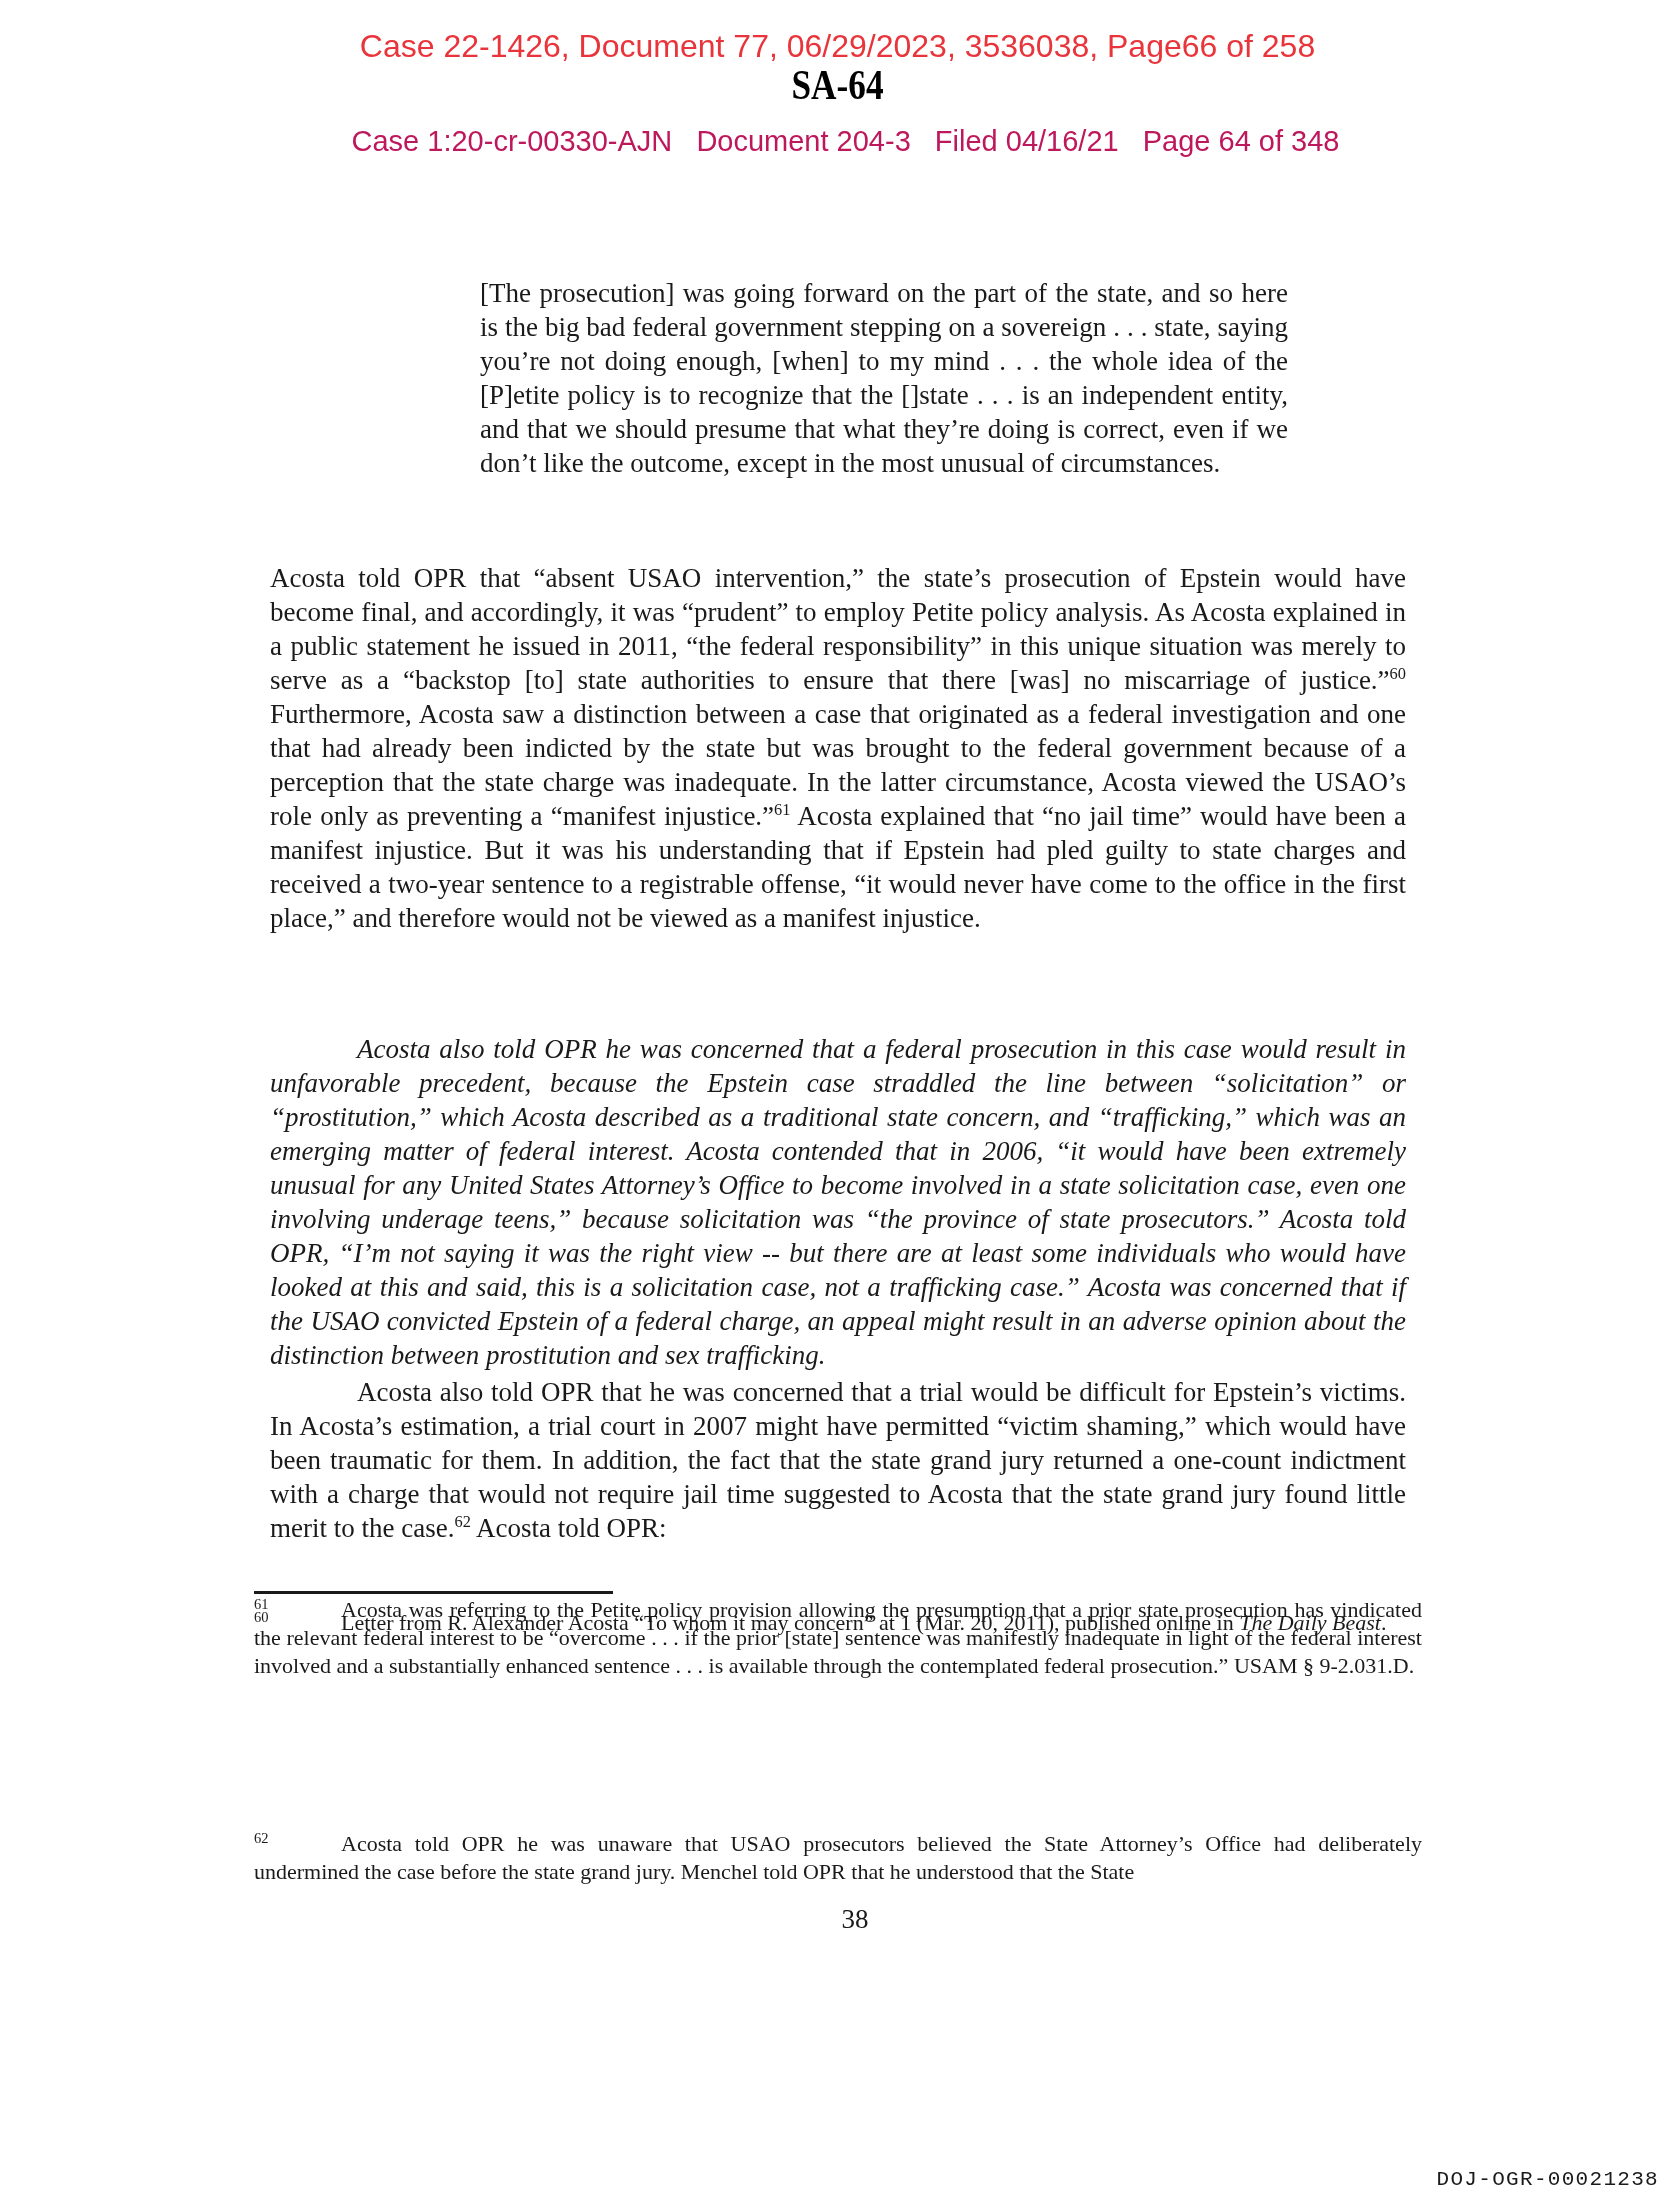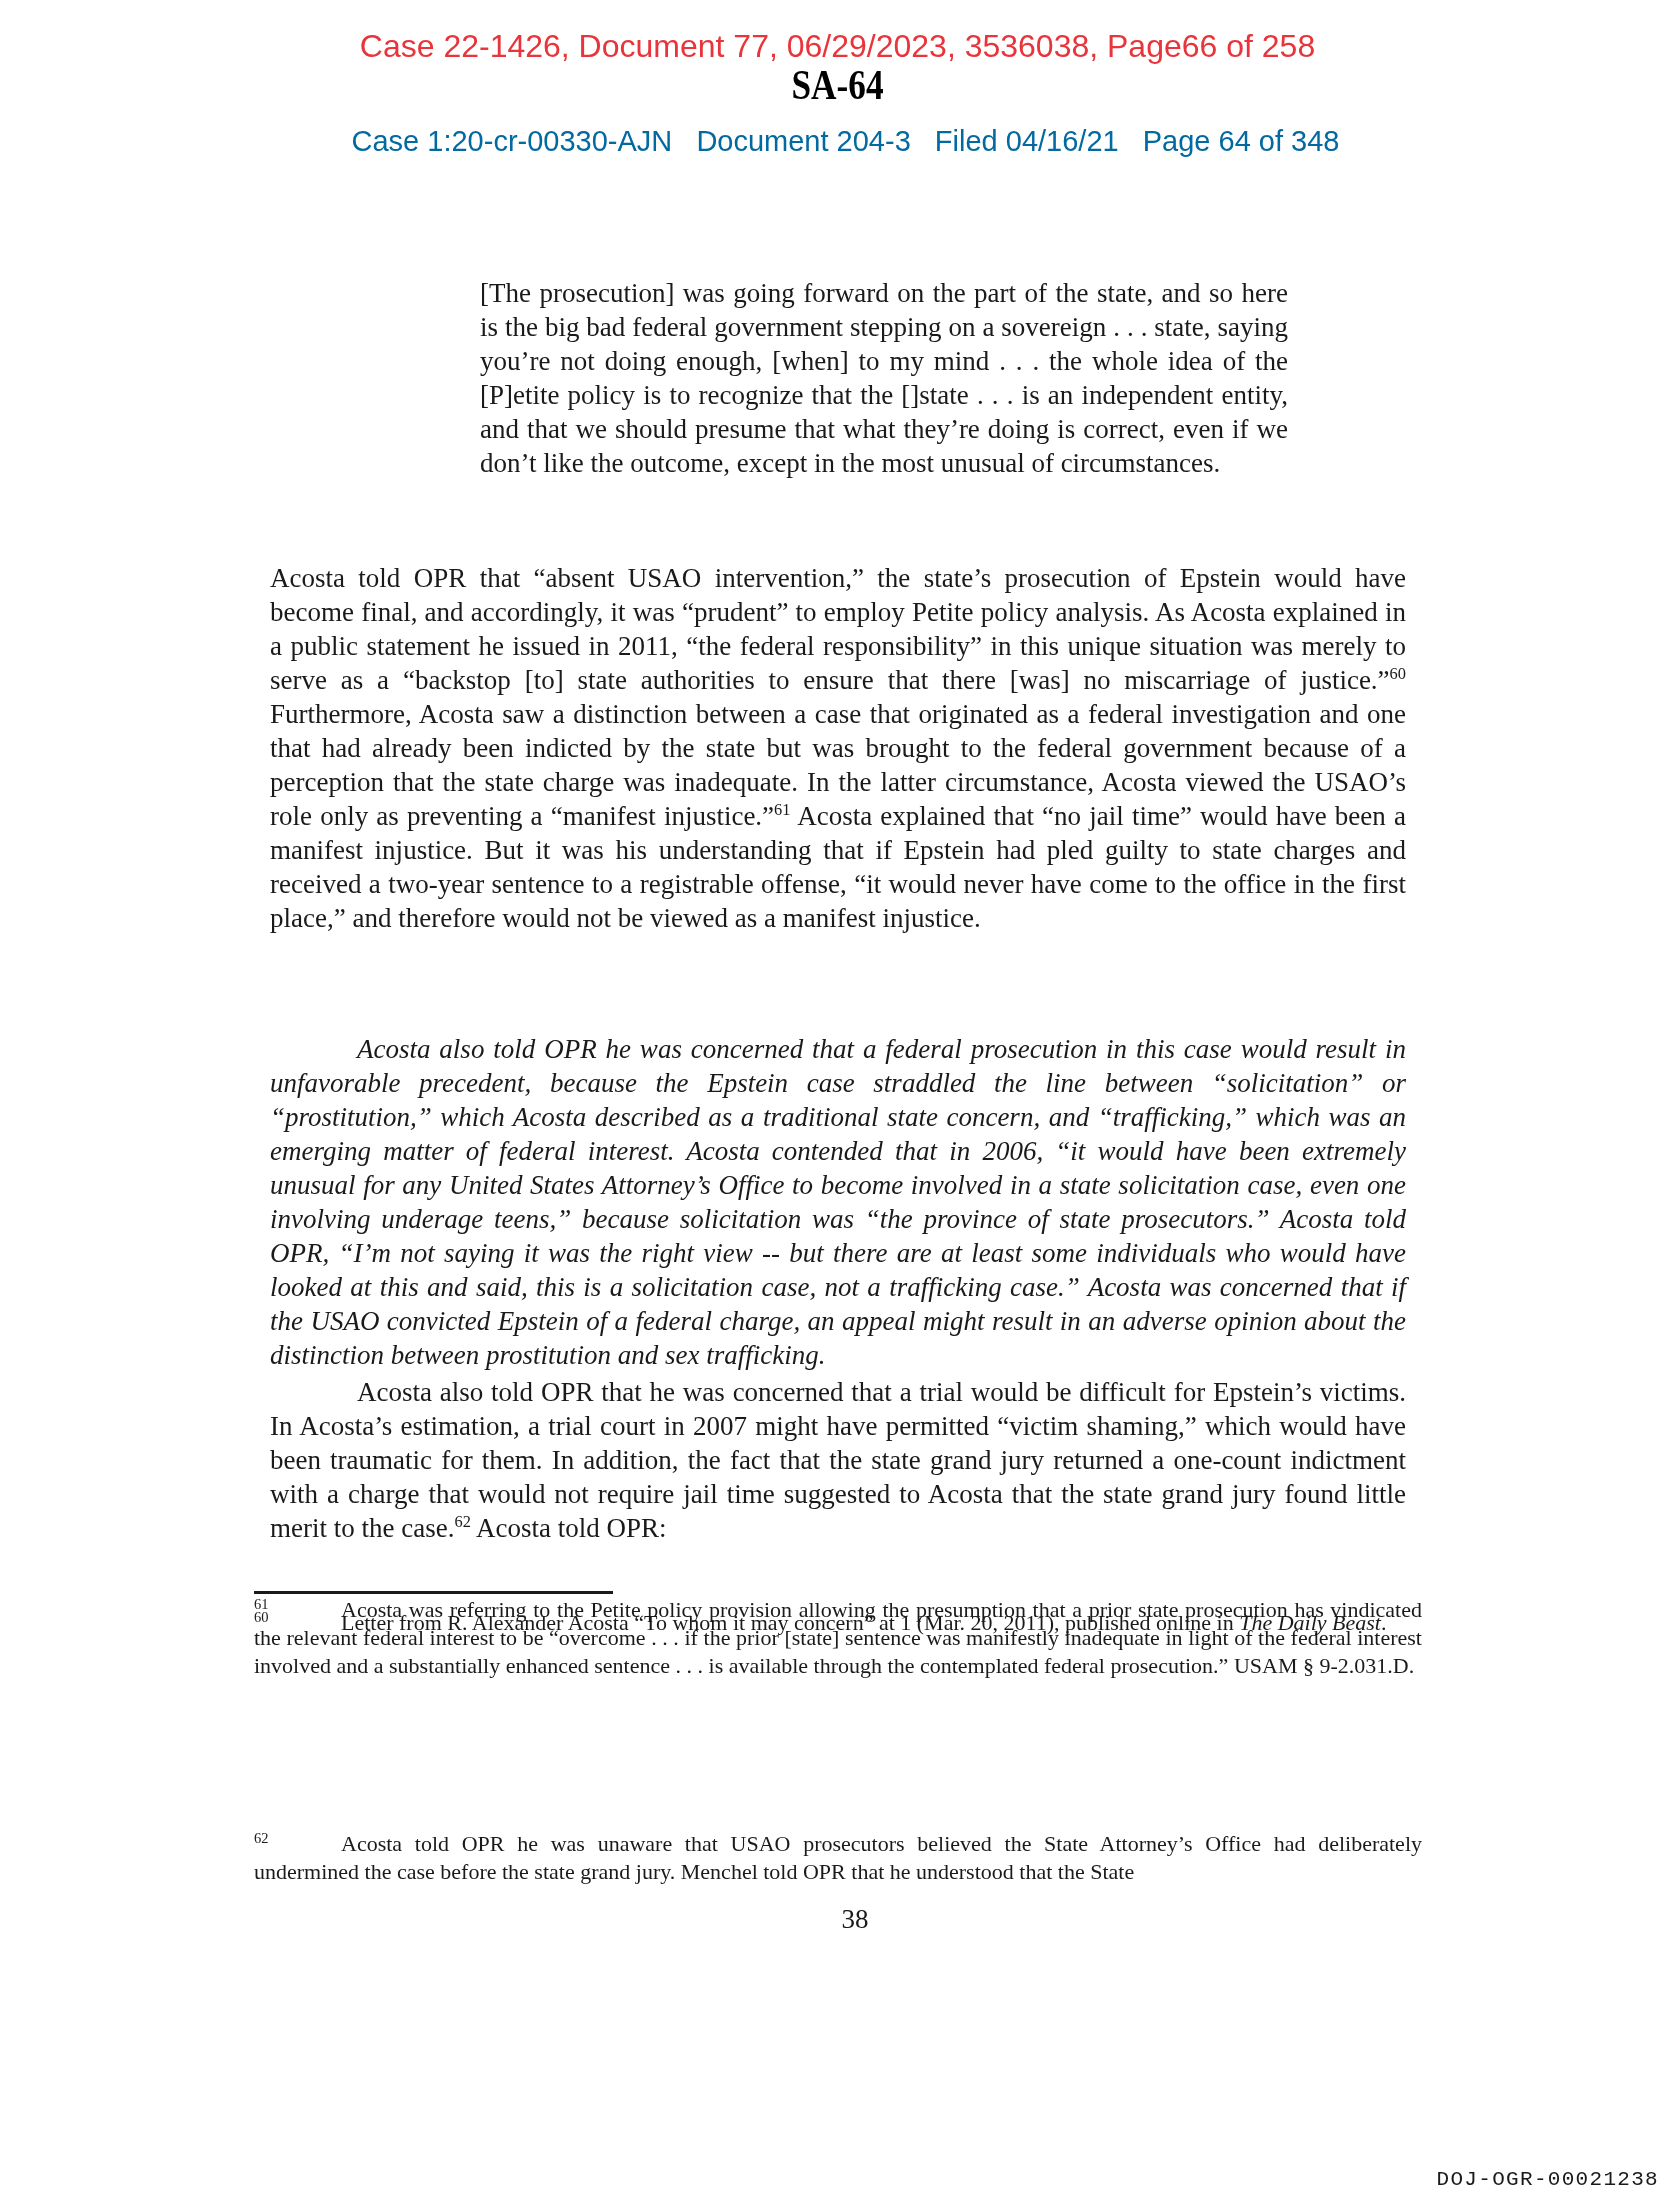--- a/index.html
+++ b/index.html
@@ -32,21 +32,21 @@
       color: #000;
       transform: scaleX(0.82);
     }
     .stamp-case {
       position: absolute;
       top: 125px;
       left: 16px; right: 0;
       text-align: center;
       font-family: "Liberation Sans", "DejaVu Sans", sans-serif;
       font-size: 29px;
-      color: #0369a1;
+      color: #be185d;
       word-spacing: 0px;
     }
     .stamp-case span { margin: 0 8px; }
 
     .page-body {
       position: absolute;
       left: 254px;
       width: 1168px;
       font-size: 27px;
       line-height: 34px;

